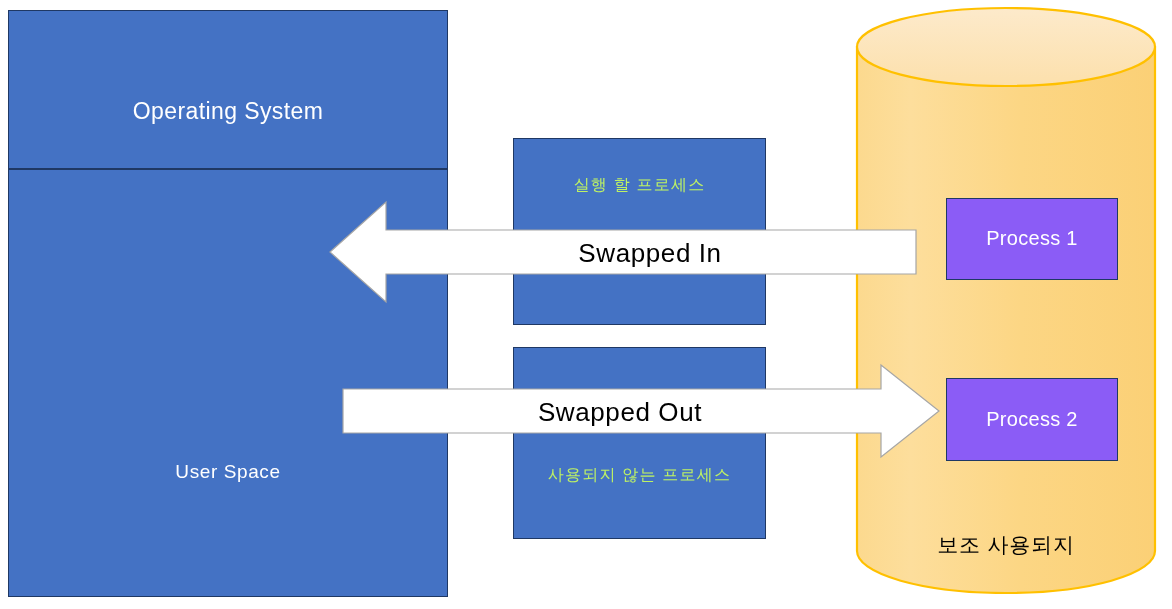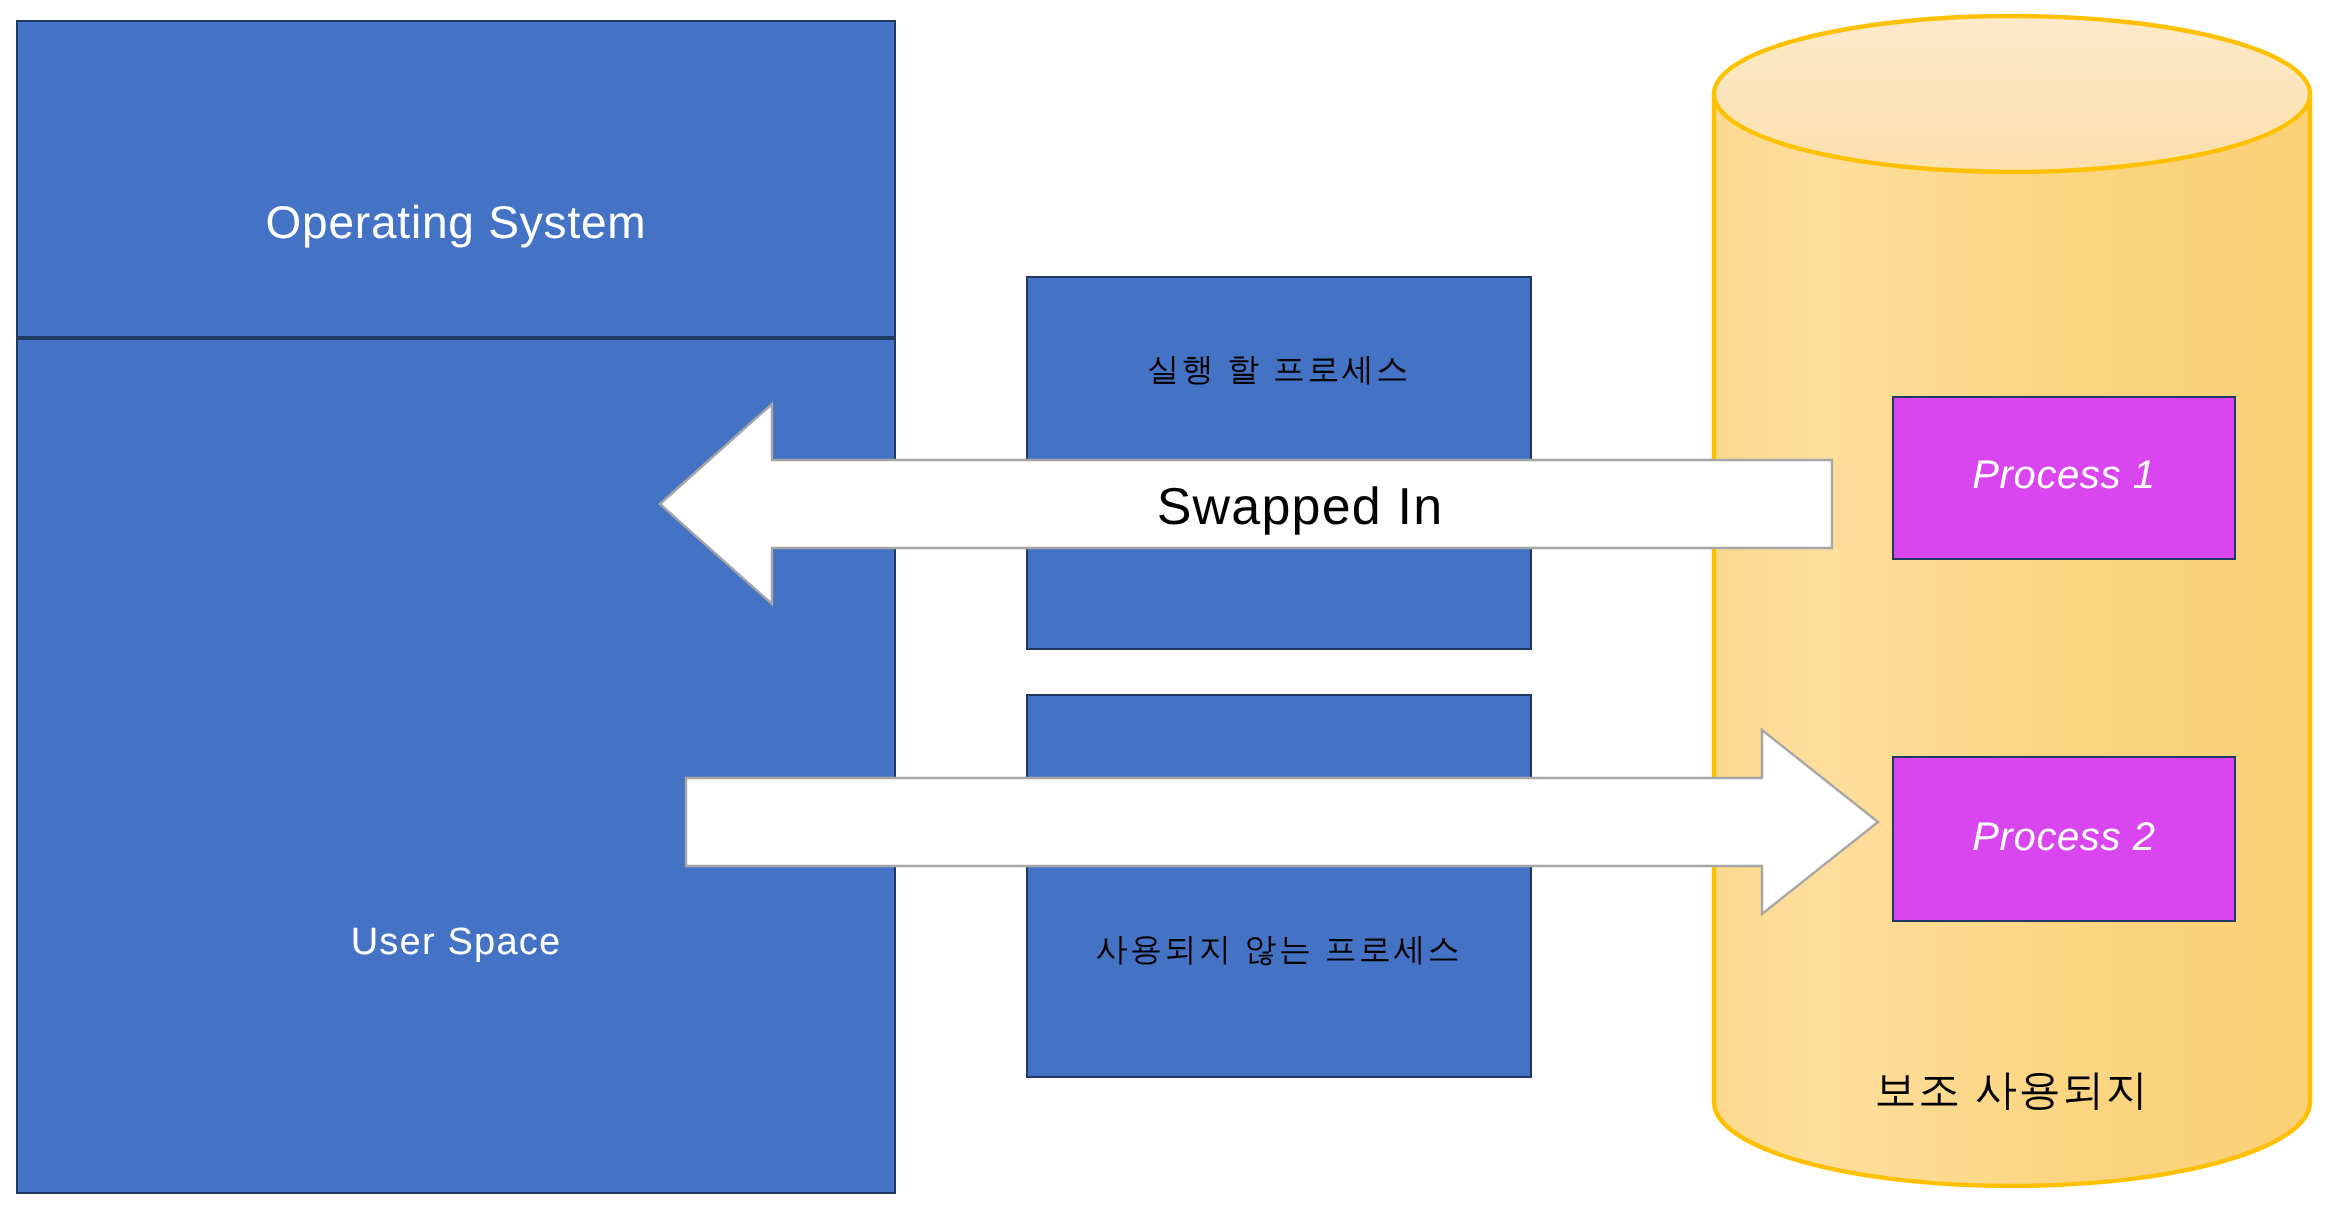--- a/index.html
+++ b/index.html
@@ -71,21 +71,21 @@
   }
   #mid-box-bottom {
     left: 513px; top: 347px;
     width: 253px; height: 192px;
   }
   .mid-label {
     position: absolute;
     left: 0;
     width: 100%;
     text-align: center;
-    color: #000000;
+    color: #bef264;
     font-size: 16px;
     letter-spacing: 1.2px;
     white-space: nowrap;
   }
   #mid-label-top  { top: 36px; }
   #mid-label-bottom { top: 117px; }
 
   
   .arrow-svg {
     position: absolute;
@@ -123,24 +123,23 @@
     text-align: center;
     color: #000000;
     font-size: 21px;
     letter-spacing: 0.8px;
     white-space: nowrap;
   }
 
   
   .proc-box {
     position: absolute;
-    background: #d946ef;
+    background: #8b5cf6;
     border: 1.4px solid #1F3864;
     box-sizing: border-box;
-    font-style: italic;
   }
   #proc-box-1 { left: 946px; top: 198px; width: 172px; height: 82px; }
   #proc-box-2 { left: 946px; top: 378px; width: 172px; height: 83px; }
   .proc-label {
     position: absolute;
     left: 0;
     width: 100%;
     text-align: center;
     color: #ffffff;
     font-size: 20px;
@@ -202,14 +201,15 @@
   </div>
 
   <svg id="swapped-in-arrow" class="arrow-svg" viewBox="0 0 590 104">
     <path class="arrow-shape" d="M 2,52 L 58,2 L 58,30 L 588,30 L 588,74 L 58,74 L 58,102 Z"></path>
   </svg>
   <div class="arrow-text" id="swapped-in-text">Swapped In</div>
 
   <svg id="swapped-out-arrow" class="arrow-svg" viewBox="0 0 600 96">
     <path class="arrow-shape" d="M 2,26 L 540,26 L 540,2 L 598,48 L 540,94 L 540,70 L 2,70 Z"></path>
   </svg>
+  <div class="arrow-text" id="swapped-out-text">Swapped Out</div>
 
 </div>
 
 </body></html>

